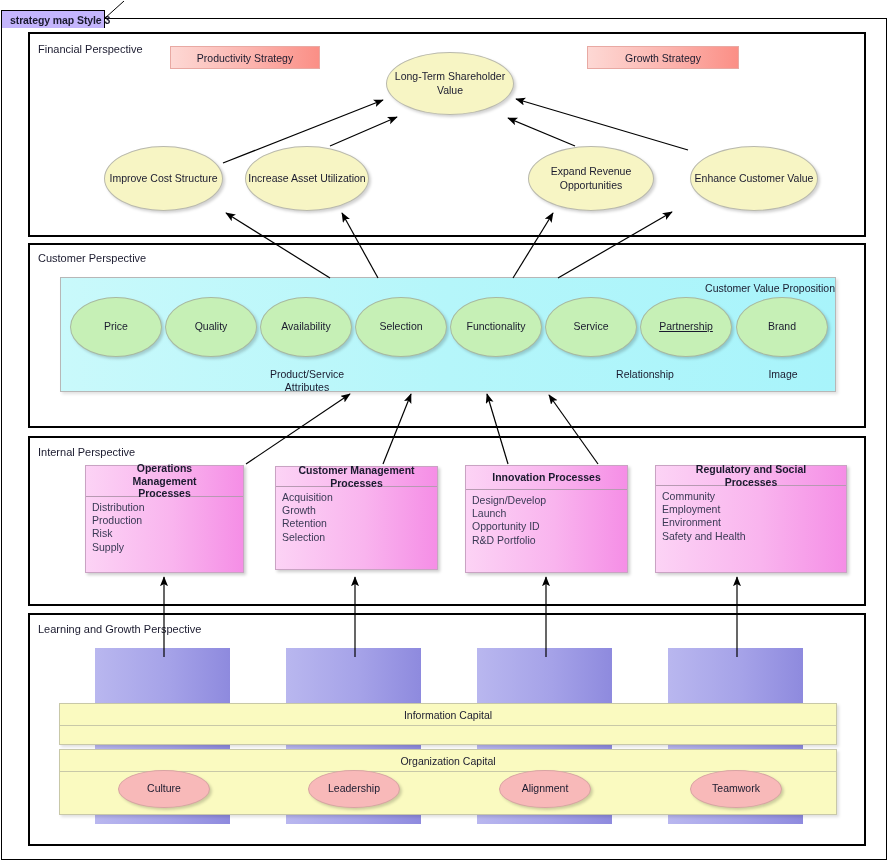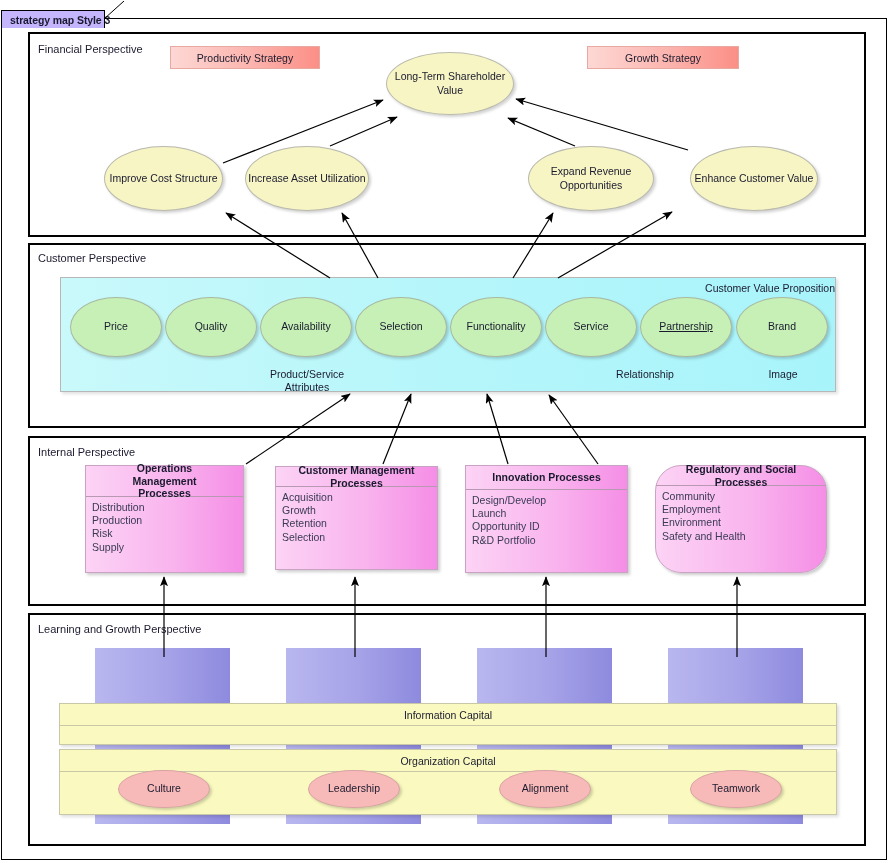--- a/index.html
+++ b/index.html
@@ -217,21 +217,21 @@
   <div class="proc" style="left:465px;top:465px;width:163px;height:108px;">
     <div class="proc-head" style="height:24px;">Innovation Processes</div>
     <div class="proc-body">
       <div>Design/Develop</div>
       <div>Launch</div>
       <div>Opportunity ID</div>
       <div>R&amp;D Portfolio</div>
     </div>
   </div>
 
-  <div class="proc" style="left:655px;top:465px;width:172px;height:108px;border-radius:26px;">
+  <div class="proc" style="left:655px;top:465px;width:192px;height:108px;">
     <div class="proc-head" style="height:20px;">Regulatory and Social Processes</div>
     <div class="proc-body">
       <div>Community</div>
       <div>Employment</div>
       <div>Environment</div>
       <div>Safety and Health</div>
     </div>
   </div>
 
   <div class="panel" style="left:28px;top:613px;width:838px;height:233px;">

